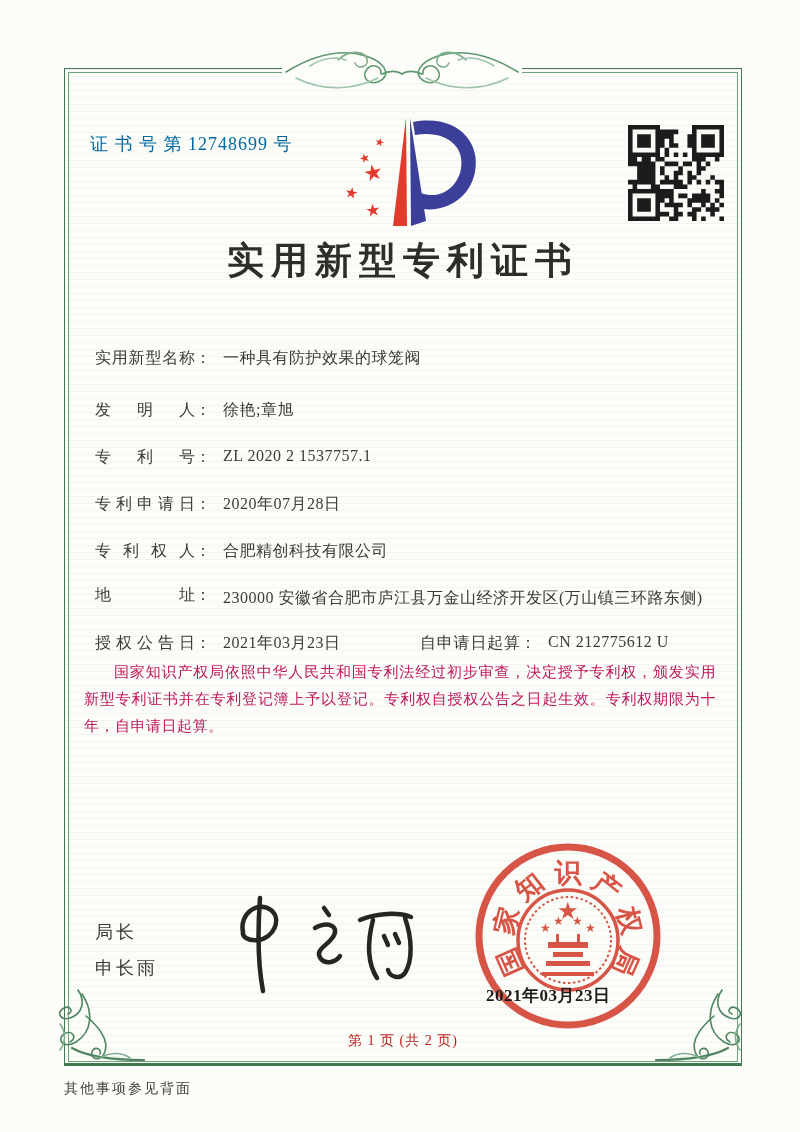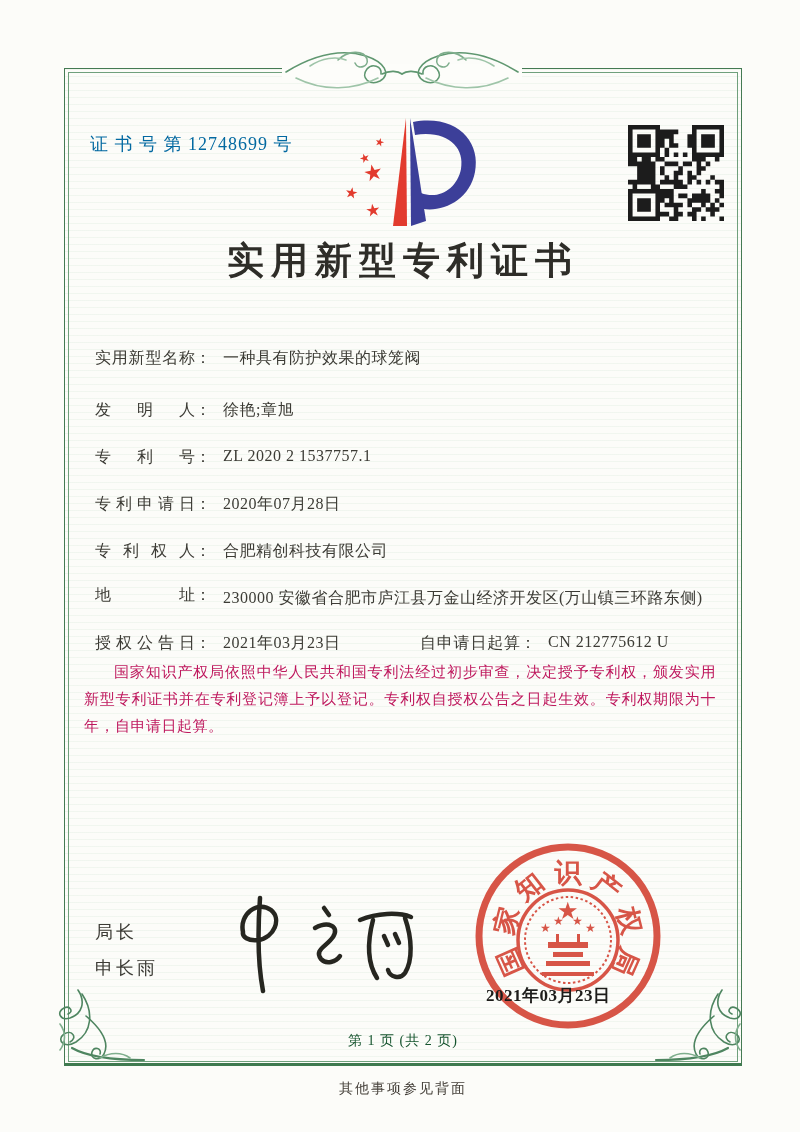--- a/index.html
+++ b/index.html
@@ -69,24 +69,24 @@
   .seal{position:absolute;left:468px;top:836px;width:200px;height:200px;opacity:0.93;}
   .seal-ch{font-size:27px;font-weight:bold;fill:#d5493a;font-family:"Liberation Serif",serif;}
   .seal-date{
     position:absolute;left:486px;top:984px;font-size:17px;font-weight:bold;
     color:#1d1c1a;letter-spacing:0.5px;z-index:2;
   }
 
   
   .page-footer{
     position:absolute;left:64px;top:1032px;width:678px;text-align:center;
-    font-size:14px;color:#14532d;letter-spacing:1px;
+    font-size:14px;color:#b91c1c;letter-spacing:1px;
   }
   .back-note{
-    position:absolute;left:64px;top:1080px;width:678px;text-align:center;
+    position:absolute;left:64px;top:1080px;width:678px;
     font-size:14px;color:#45403a;letter-spacing:2px;
   }
 </style>
 </head>
 <body>
 
 <div class="frame">
   <div class="frame-inner"></div>
 </div>
 

